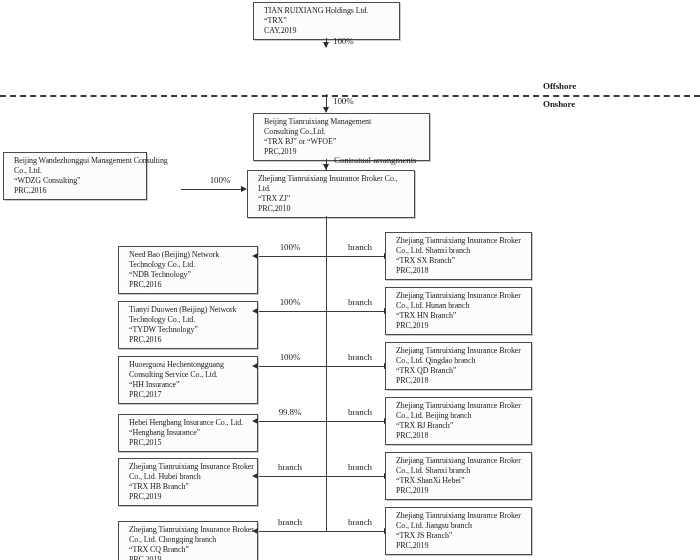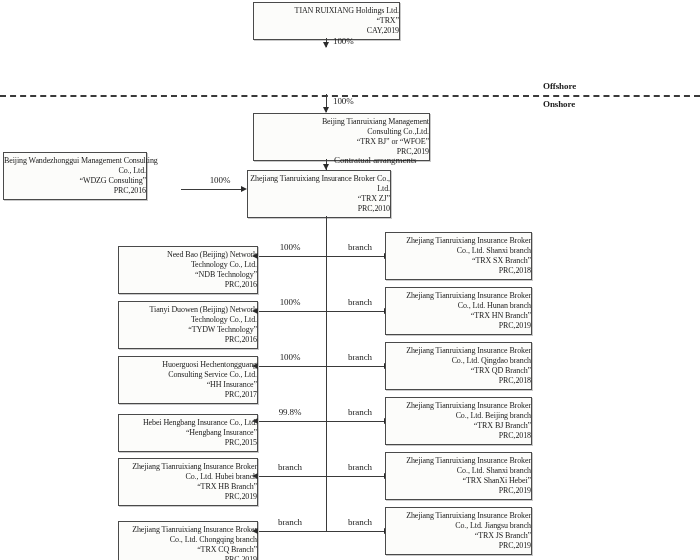--- a/index.html
+++ b/index.html
@@ -2,22 +2,22 @@
 <html><head>
 <meta charset="utf-8">
 <style>
   html,body { margin:0; padding:0; background:#fff; }
   .canvas {
     position:relative; width:700px; height:560px; background:#ffffff;
     font-family:"Liberation Serif", serif; color:#1c1c1c; overflow:hidden;
   }
   .node {
     position:absolute; border:1px solid #4a4a4a; background:#fcfcfa;
-    text-align:right; font-size:8px; line-height:10px; letter-spacing:-0.1px;
-    padding:3px 0; box-shadow:1px 1px 0 #c9c9c9; box-sizing:border-box;
+    text-align:left; font-size:8px; line-height:10px; letter-spacing:-0.1px;
+    padding:3px 10px; box-shadow:1px 1px 0 #c9c9c9; box-sizing:border-box;
   }
   .node div { white-space:nowrap; }
   .vline { position:absolute; width:1px; background:#3a3a3a; }
   .hline { position:absolute; height:1px; background:#3a3a3a; }
   .dashline { position:absolute; left:0; width:700px; height:0; border-top:2px dashed #3a3a3a; }
   .ah { position:absolute; width:0; height:0; }
   .ah-down  { border-left:3.5px solid transparent; border-right:3.5px solid transparent; border-top:6px solid #2b2b2b; }
   .ah-left  { border-top:3.5px solid transparent; border-bottom:3.5px solid transparent; border-right:6px solid #2b2b2b; }
   .ah-right { border-top:3.5px solid transparent; border-bottom:3.5px solid transparent; border-left:6px solid #2b2b2b; }
   .edge-label { position:absolute; font-size:9px; white-space:nowrap; letter-spacing:-0.1px; }
@@ -71,21 +71,21 @@
     <div>Beijing Wandezhonggui Management Consulting</div>
     <div>Co., Ltd.</div>
     <div>“WDZG Consulting”</div>
     <div>PRC,2016</div>
   </div>
 
   <div class="hline" style="left:181px; top:189px; width:60px;"></div>
   <div class="ah ah-right" style="left:241px; top:185.5px;"></div>
   <div class="edge-label" style="left:195px; top:175px; width:50px; text-align:center;">100%</div>
 
-  <div class="node" style="left:247px; top:170px; width:144px;">
+  <div class="node" style="left:247px; top:170px; width:168px;">
     <div>Zhejiang Tianruixiang Insurance Broker Co.,</div>
     <div>Ltd.</div>
     <div>“TRX ZJ”</div>
     <div>PRC,2010</div>
   </div>
 
   <div class="vline" style="left:326px; top:216px; height:315px;"></div>
 
   <div class="flow-row" style="top:230px;">
     <div class="node lbox">

